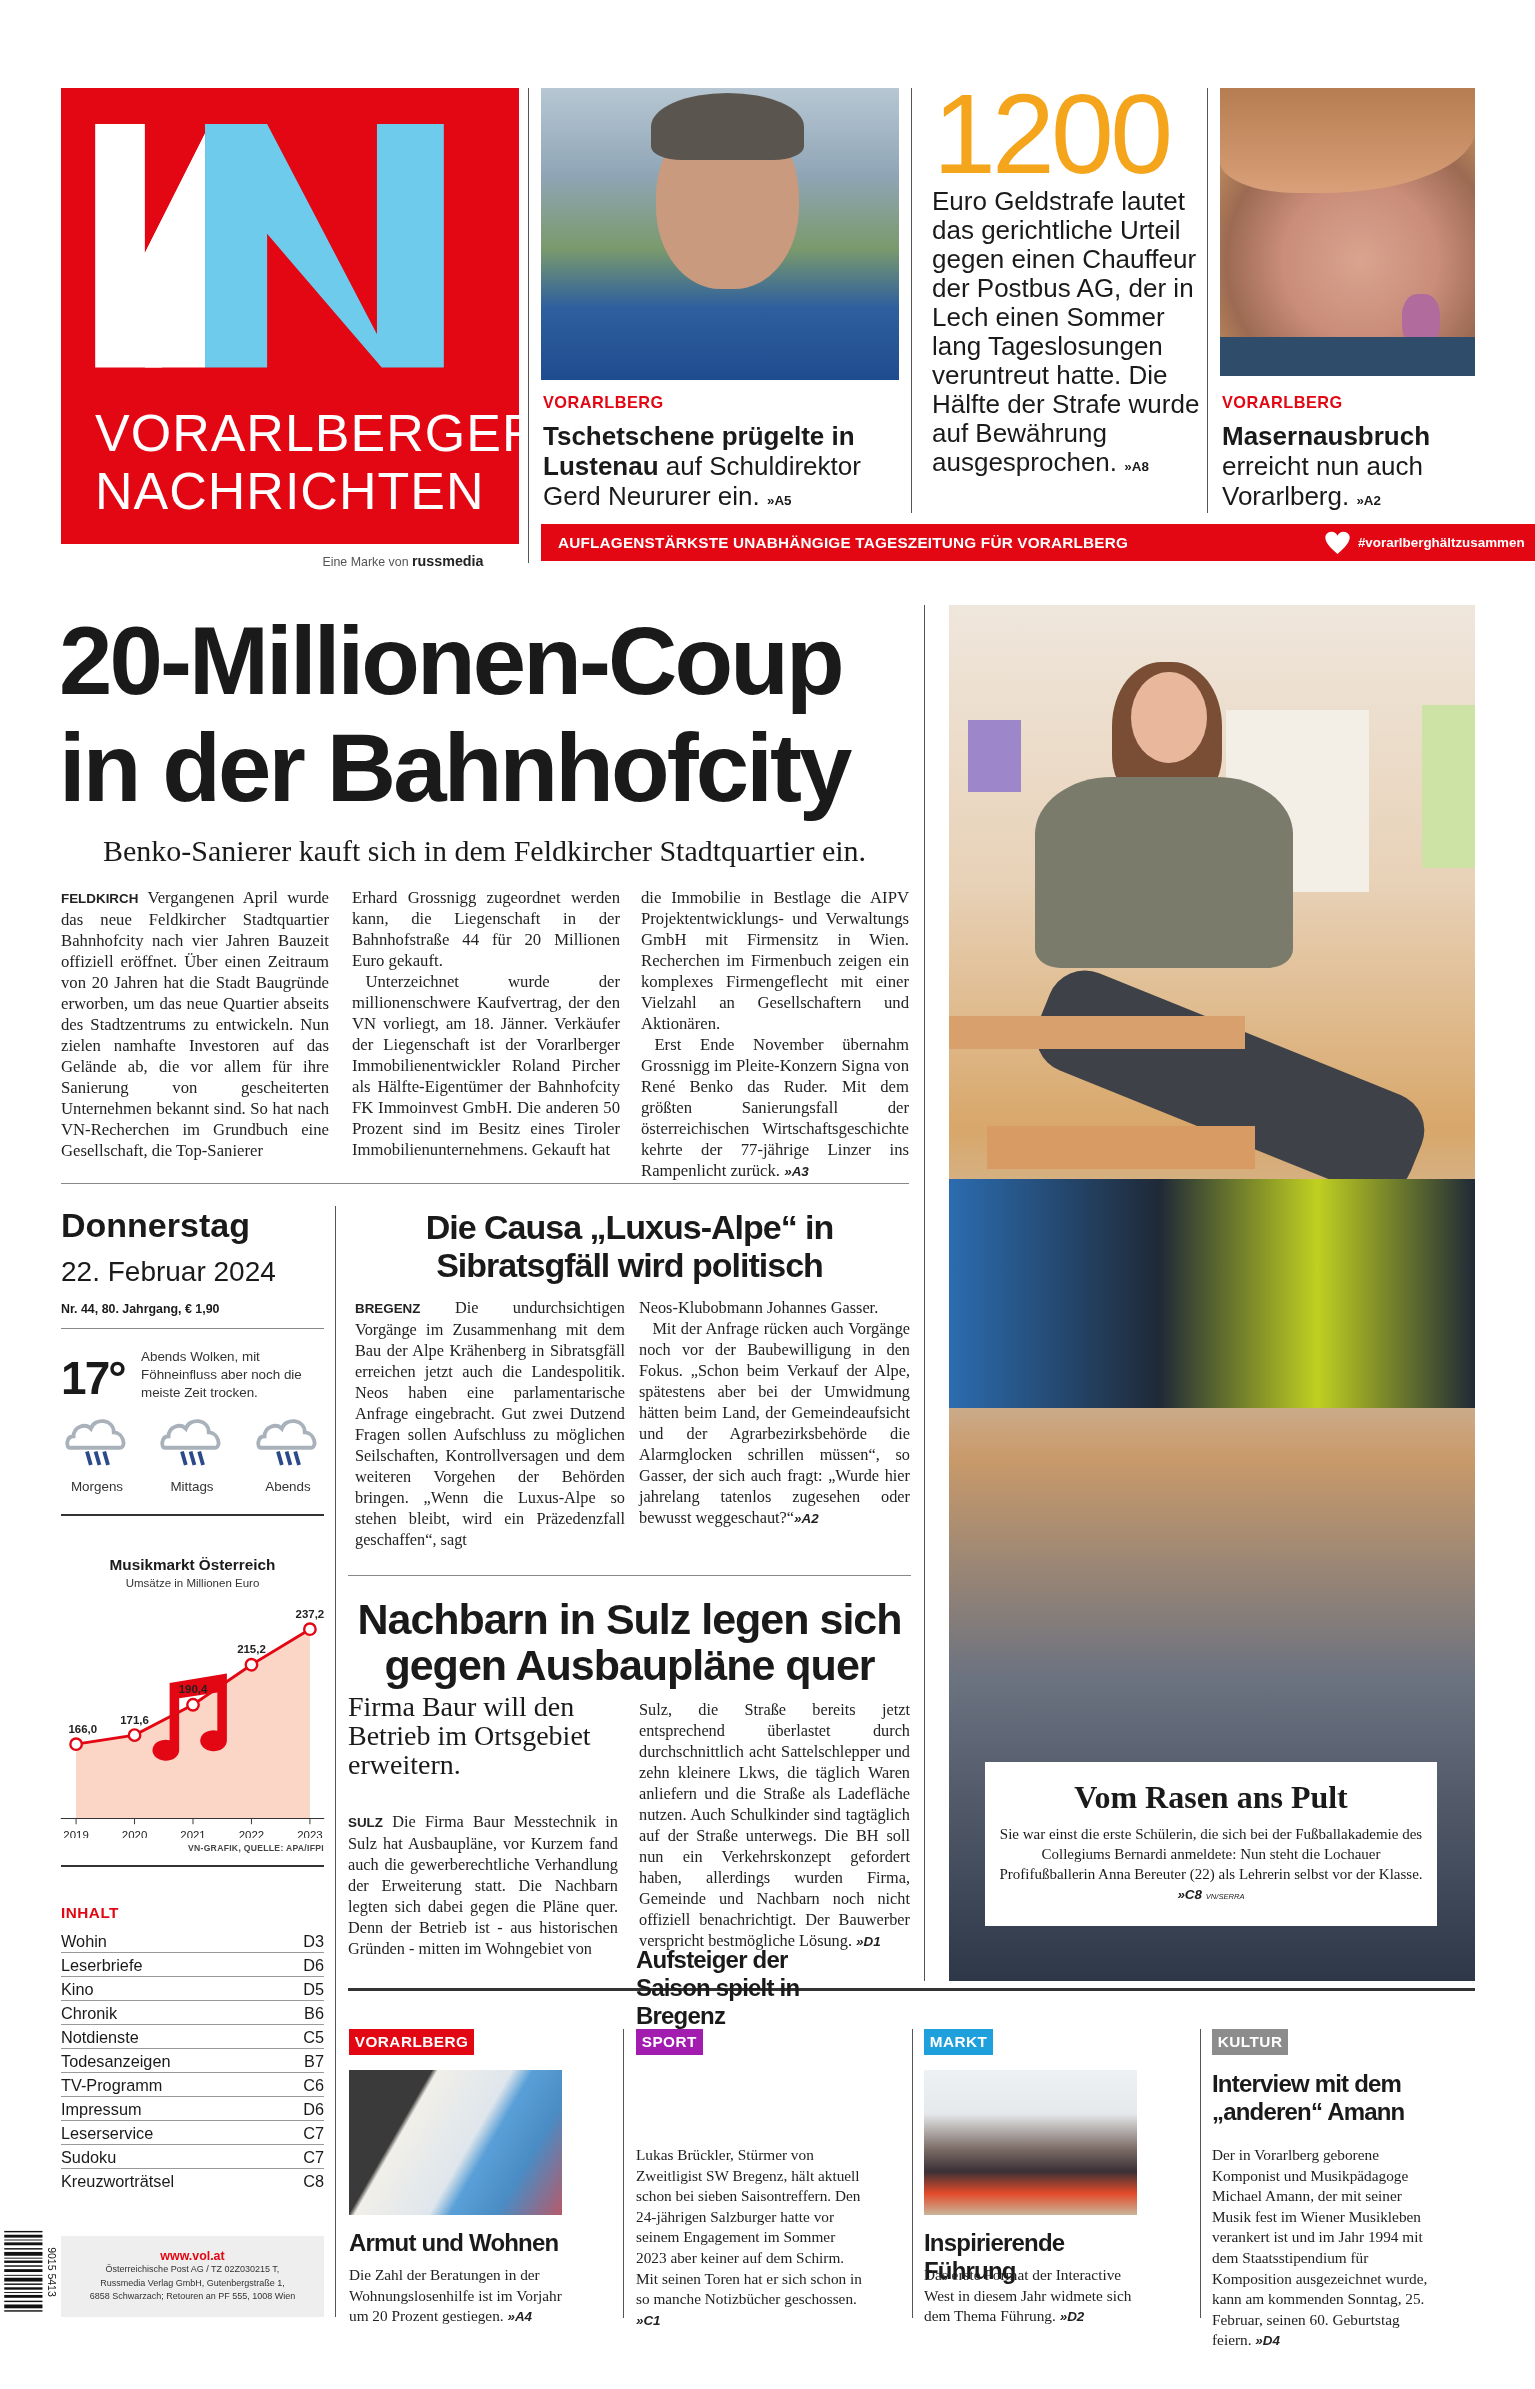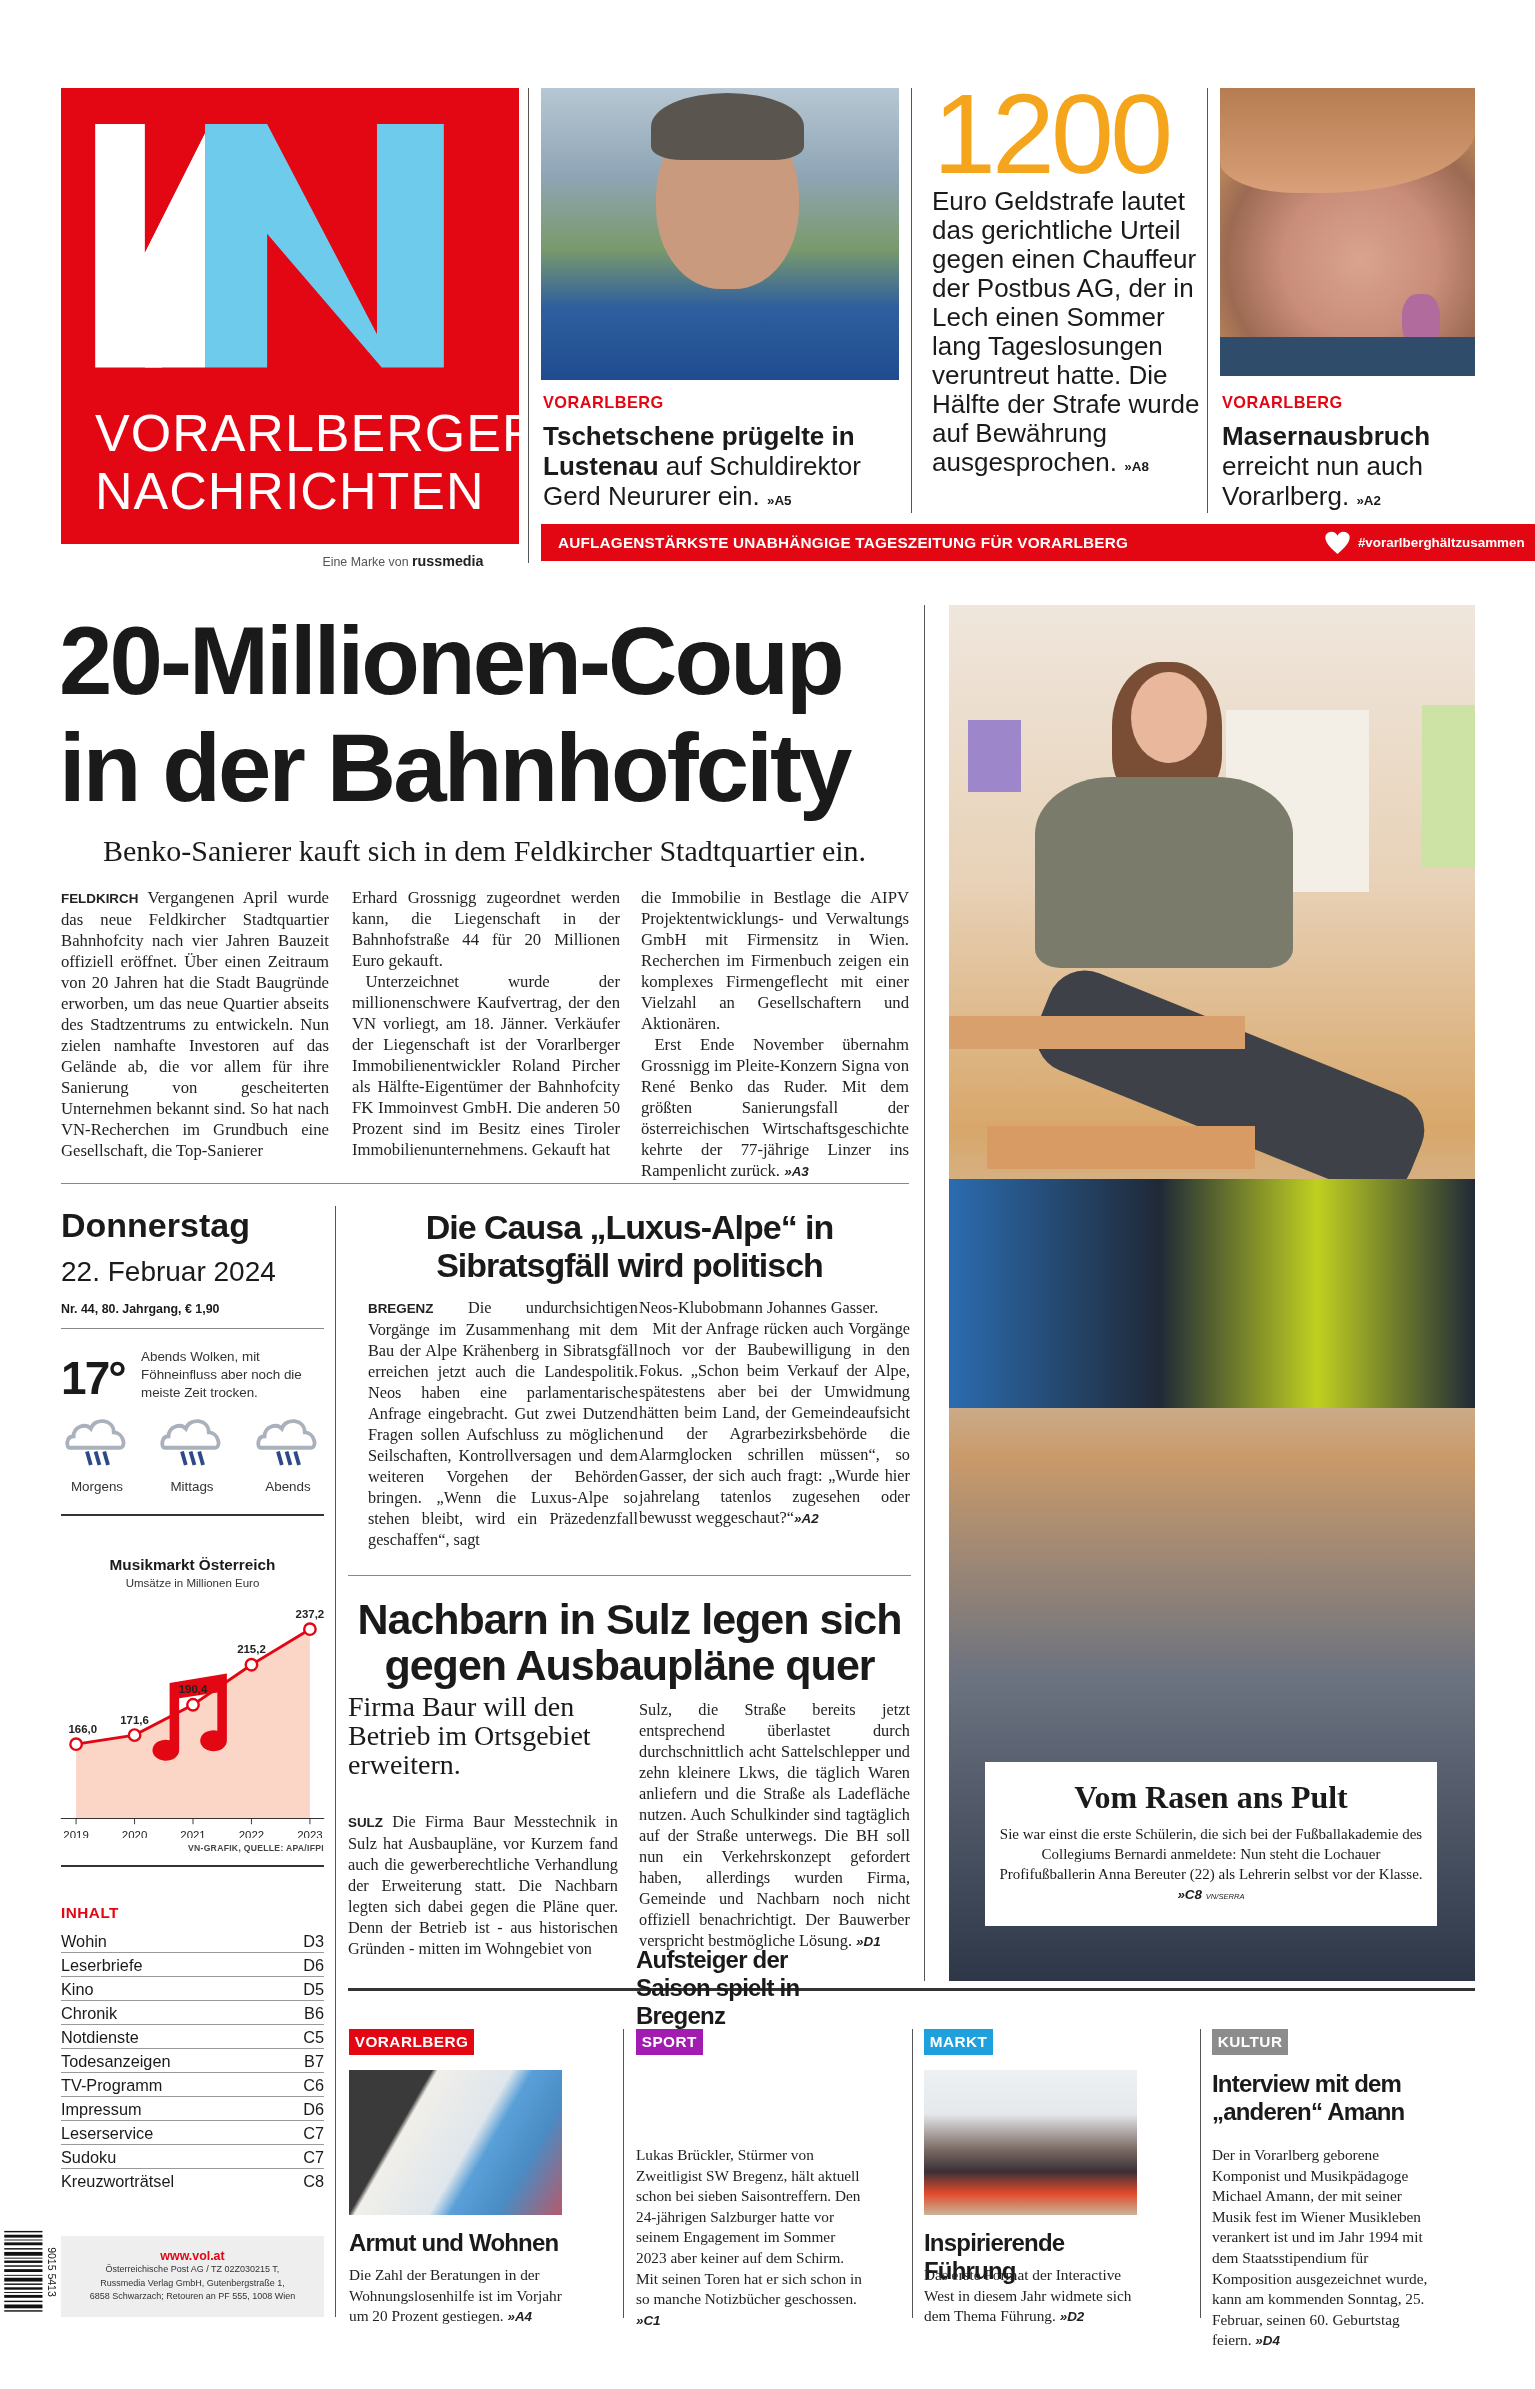--- a/index.html
+++ b/index.html
@@ -310,21 +310,21 @@
 <div id="imprint" class="abs">
   <div class="url">www.vol.at</div>
   <div class="addr">Österreichische Post AG / TZ 02Z030215 T,</div>
   <div class="addr">Russmedia Verlag GmbH, Gutenbergstraße 1,</div>
   <div class="addr">6858 Schwarzach; Retouren an PF 555, 1008 Wien</div>
 </div>
 
 <div class="vrule" style="left:335px;top:1206px;height:1111px;"></div>
 
 <div class="mid-head" style="left:348px;top:1208px;width:563px;font-size:34px;line-height:38px;">Die Causa „Luxus-Alpe“ in Sibratsgfäll wird politisch</div>
-<div class="body3 serif" style="left:368px;top:1297px;width:270px;font-size:16.3px;">
+<div class="body3 serif" style="left:355px;top:1297px;width:270px;font-size:16.3px;">
   <span class="dateline">BREGENZ</span>
   <span>Die undurchsichtigen Vorgänge im Zusammenhang mit dem Bau der Alpe Krähenberg in Sibratsgfäll erreichen jetzt auch die Landespolitik. Neos haben eine parlamentarische Anfrage eingebracht. Gut zwei Dutzend Fragen sollen Aufschluss zu möglichen Seilschaften, Kontrollversagen und dem weiteren Vorgehen der Behörden bringen. „Wenn die Luxus-Alpe so stehen bleibt, wird ein Präzedenzfall geschaffen“, sagt</span>
 </div>
 <div class="body3 serif" style="left:639px;top:1297px;width:271px;font-size:16.3px;">
   <p>Neos-Klubobmann Johannes Gasser.</p>
   <p><span>Mit der Anfrage rücken auch Vorgänge noch vor der Baubewilligung in den Fokus. „Schon beim Verkauf der Alpe, spätestens aber bei der Umwidmung hätten beim Land, der Gemeindeaufsicht und der Agrarbezirksbehörde die Alarmglocken schrillen müssen“, so Gasser, der sich auch fragt: „Wurde hier jahrelang tatenlos zugesehen oder bewusst weggeschaut?“</span><span class="ref sans">»A2</span></p>
 </div>
 <div class="hrule" style="left:348px;top:1575px;width:563px;height:1px;background:#888;"></div>
 
 <div class="mid-head" style="left:348px;top:1596px;width:563px;font-size:43px;line-height:46px;">Nachbarn in Sulz legen sich gegen Ausbaupläne quer</div>

